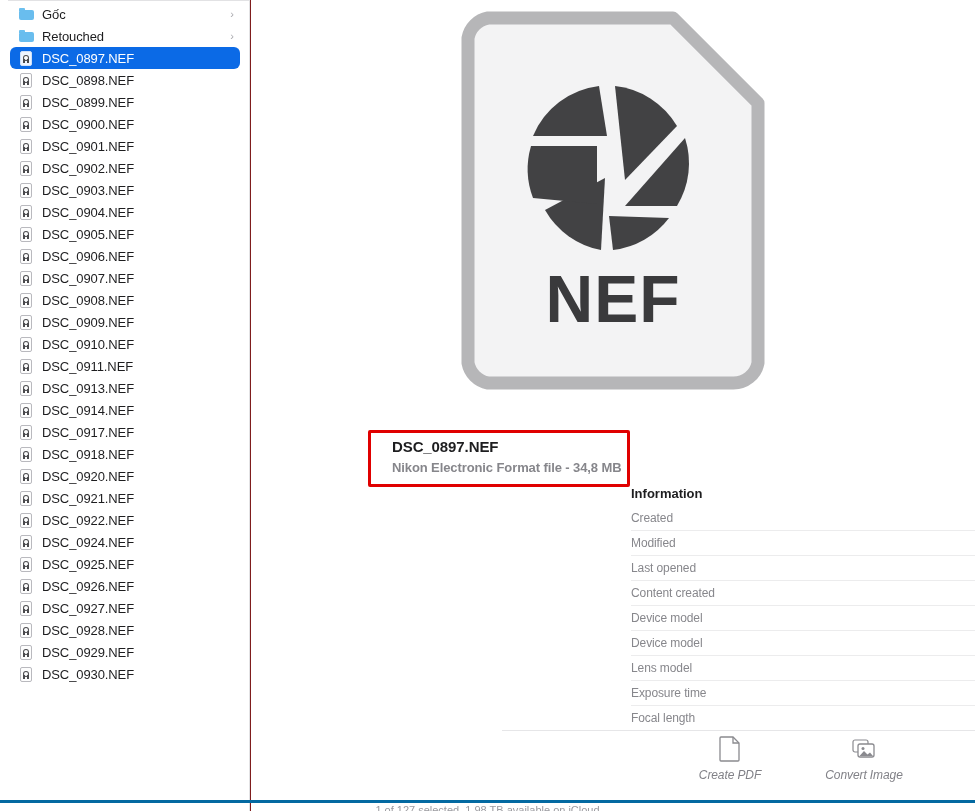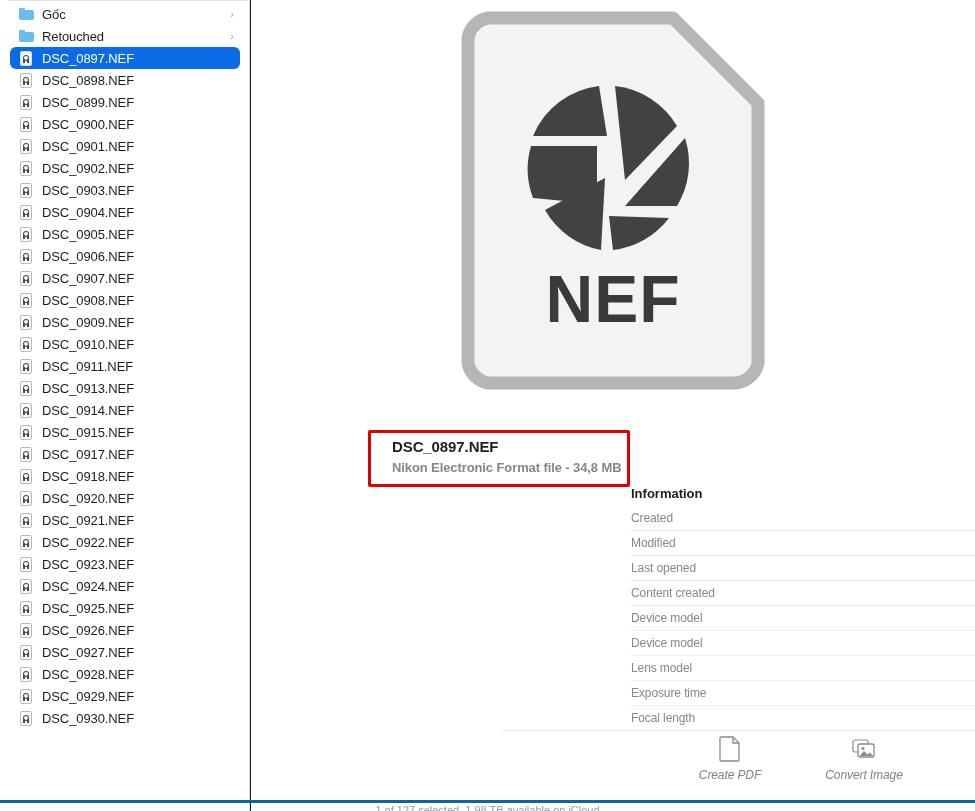--- a/index.html
+++ b/index.html
@@ -2,21 +2,21 @@
 <html><head>
 <meta charset="utf-8">
 <style>
   * { box-sizing: border-box; margin: 0; padding: 0; }
   html, body {
     width: 975px; height: 811px;
     background: #ffffff;
     font-family: "Liberation Sans", sans-serif;
     overflow: hidden;
   }
-  #app { position: relative; width: 860px; height: 811px; background:#0f172a; }
+  #app { position: relative; width: 860px; height: 811px; background:#7f1d1d; }
 
   
   #sidebar {
     position: absolute; left: 0; top: 0; width: 250px; height: 811px;
     background: #ffffff; overflow: hidden;
     border-right: 1px solid #e2e2e4;
   }
   #sidebar-top-rule {
     position: absolute; left: 8px; top: 0; width: 242px; height: 1px;
     background: #e2e2e4;
@@ -338,29 +338,20 @@
           </span>
           <span class="label">DSC_0914.NEF</span>
         </div>
         <div class="row">
           <span class="ico">
             <span class="file-ico">
               <span class="ap"></span>
               <span class="dots"></span>
             </span>
           </span>
-          <span class="label">DSC_0915.NEF</span>
-        </div>
-        <div class="row">
-          <span class="ico">
-            <span class="file-ico">
-              <span class="ap"></span>
-              <span class="dots"></span>
-            </span>
-          </span>
           <span class="label">DSC_0917.NEF</span>
         </div>
         <div class="row">
           <span class="ico">
             <span class="file-ico">
               <span class="ap"></span>
               <span class="dots"></span>
             </span>
           </span>
           <span class="label">DSC_0918.NEF</span>
@@ -384,29 +375,20 @@
           <span class="label">DSC_0921.NEF</span>
         </div>
         <div class="row">
           <span class="ico">
             <span class="file-ico">
               <span class="ap"></span>
               <span class="dots"></span>
             </span>
           </span>
           <span class="label">DSC_0922.NEF</span>
-        </div>
-        <div class="row">
-          <span class="ico">
-            <span class="file-ico">
-              <span class="ap"></span>
-              <span class="dots"></span>
-            </span>
-          </span>
-          <span class="label">DSC_0923.NEF</span>
         </div>
         <div class="row">
           <span class="ico">
             <span class="file-ico">
               <span class="ap"></span>
               <span class="dots"></span>
             </span>
           </span>
           <span class="label">DSC_0924.NEF</span>
         </div>

